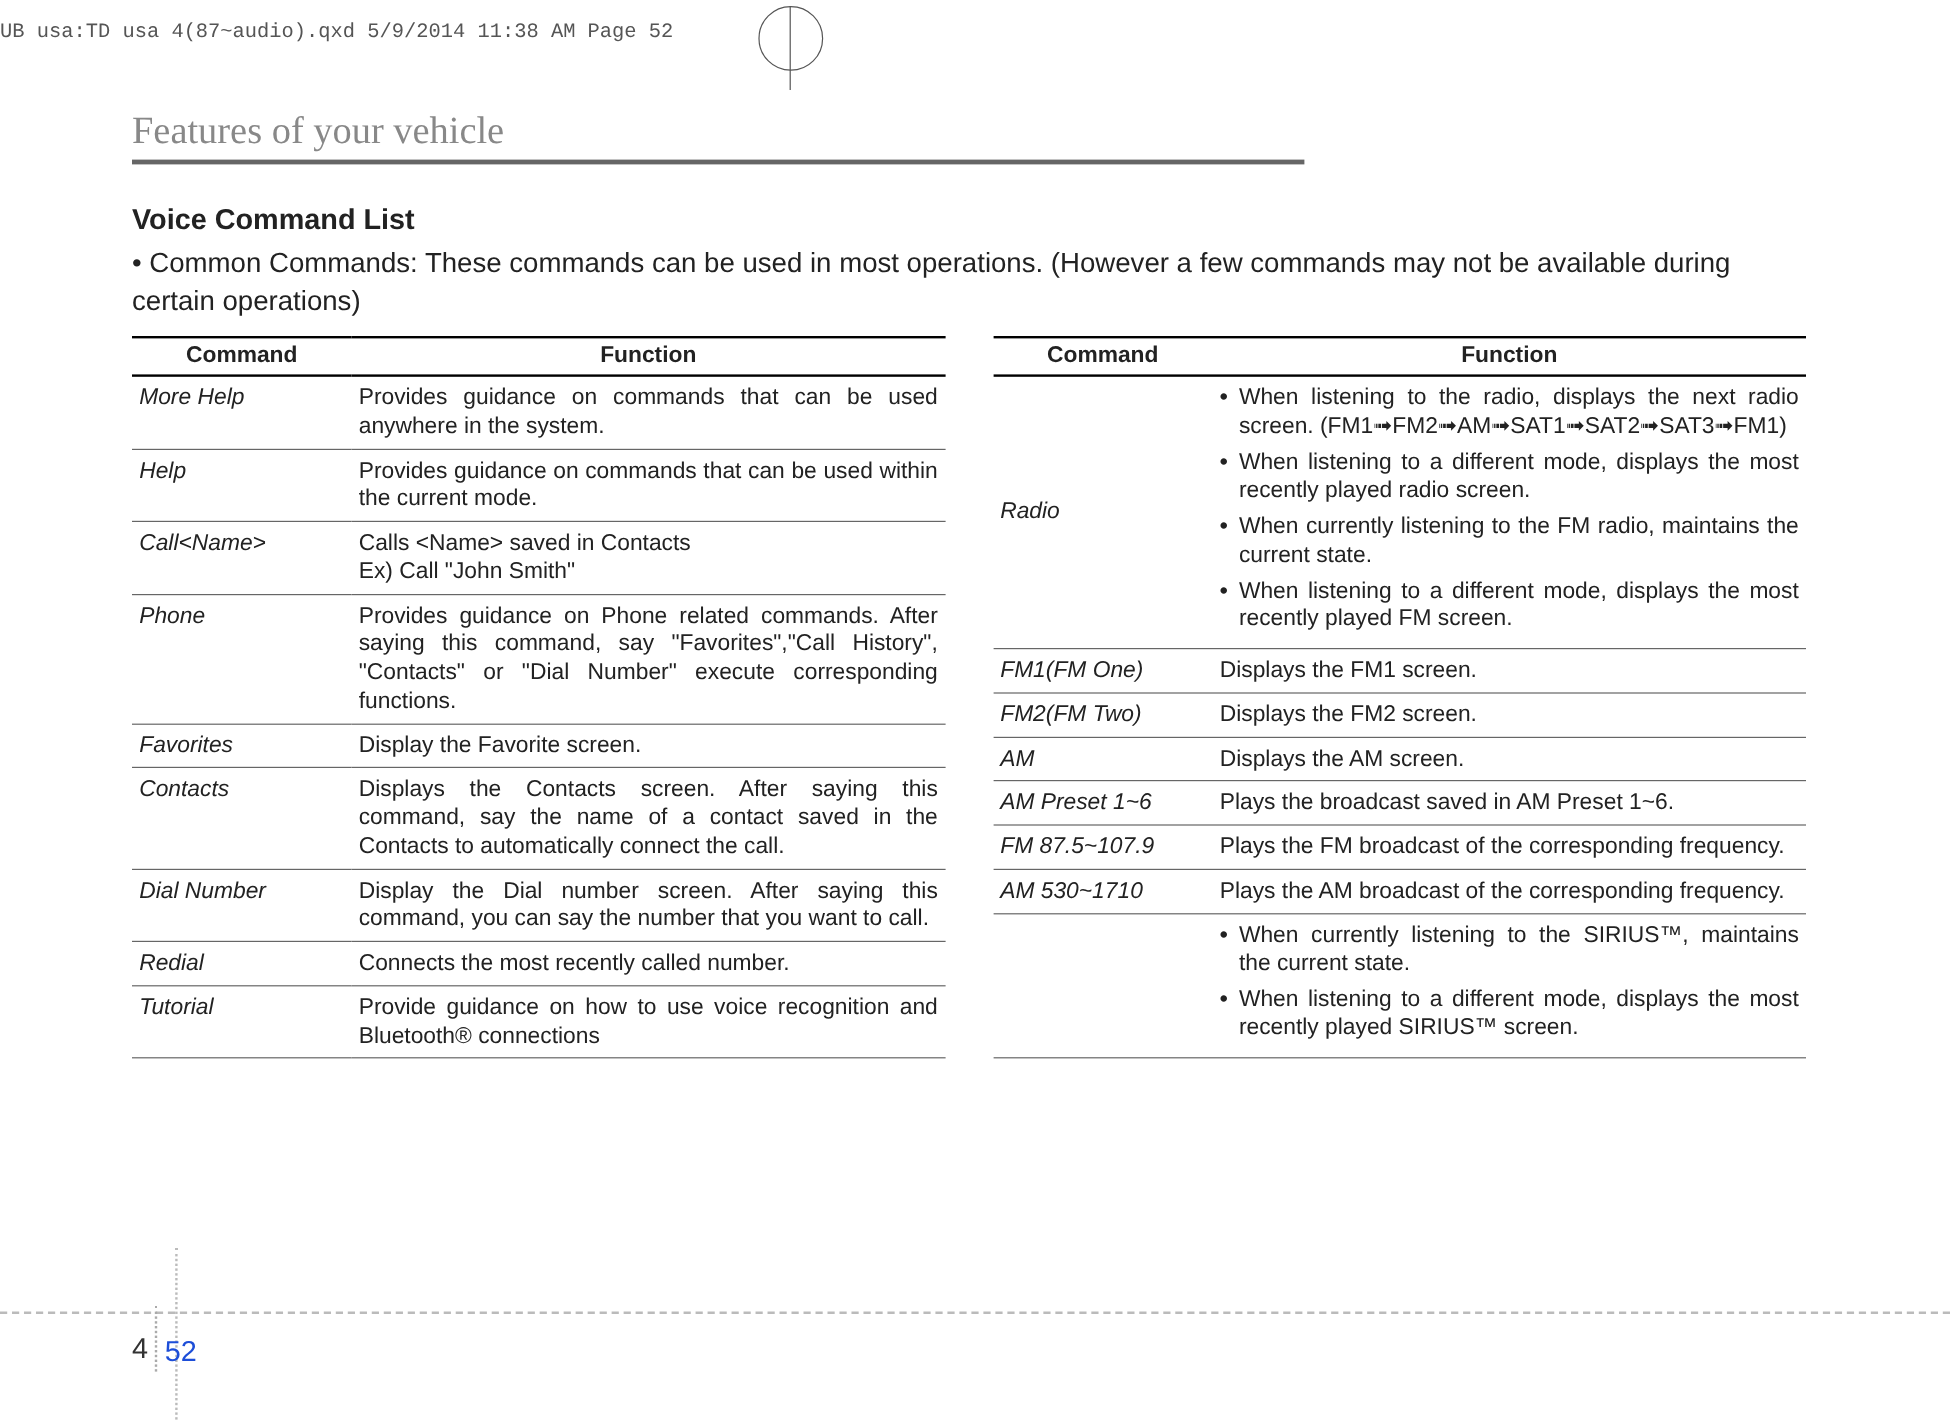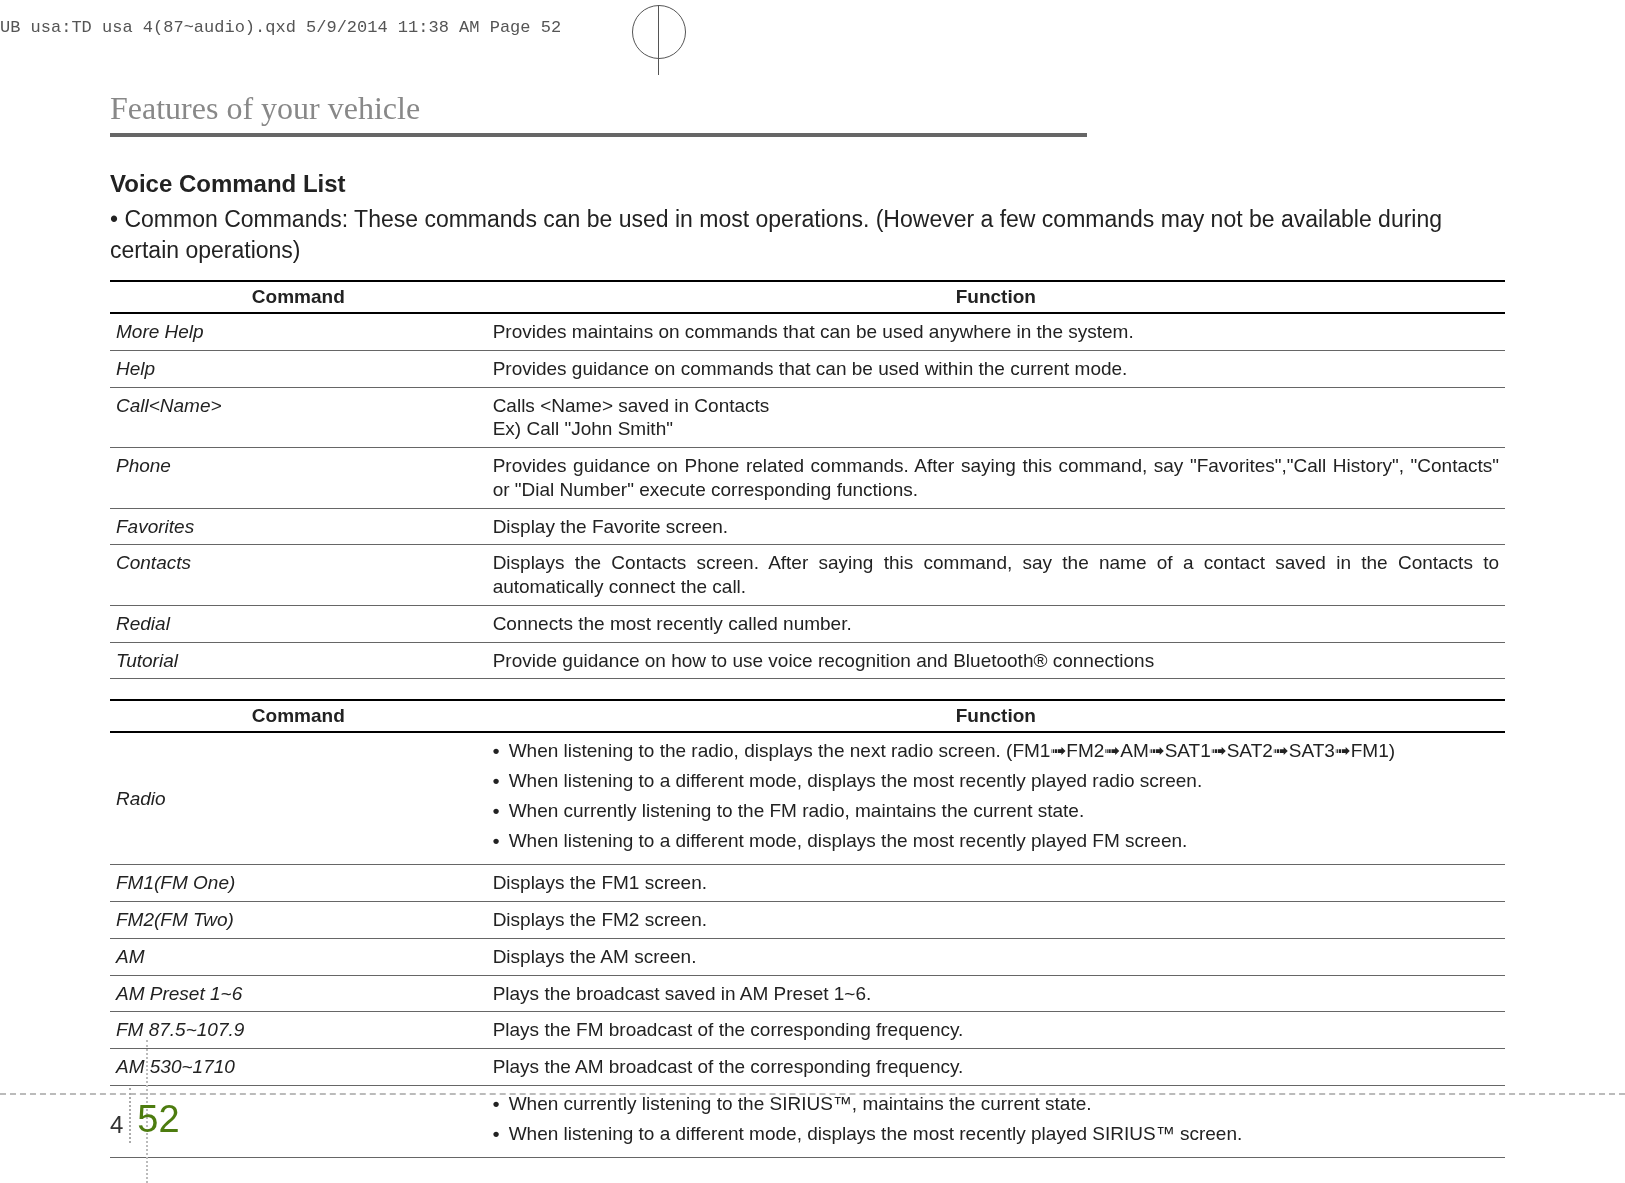--- a/index.html
+++ b/index.html
@@ -4,34 +4,34 @@
   <style>
     * { margin:0; padding:0; box-sizing:border-box; }
     body { width:1625px; height:1183px; background:#fff; font-family:Arial, Helvetica, sans-serif; color:#222; position:relative; }
     .top-meta { position:absolute; top:18px; left:0; font-size:17px; color:#555; font-family:"Courier New", monospace; display:flex; align-items:flex-start; }
     .top-meta::after { content:""; width:52px; height:52px; border:1px solid #555; border-radius:50%; position:absolute; left:632px; top:-13px; }
     .top-meta .splitline1 { width:1px; height:70px; background:#555; position:absolute; left:658px; top:-13px; }
     .page-wrap { position:absolute; top:90px; left:110px; right:120px; bottom:40px; }
     .chapter-title { font-family:"Palatino Linotype", Palatino, serif; font-size:32px; color:#888; padding-bottom:6px; border-bottom:4px solid #666; width:70%; margin-bottom:33px; }
     .section-title { font-size:24px; font-weight:bold; margin-bottom:6px; }
     .intro { font-size:23px; line-height:1.35; margin-bottom:14px; }
-    .two-col { display:flex; gap:20px;flex-direction:column; }
+    .two-col { display:flex; gap:40px; }
     .two-col table { width:100%; border-collapse:collapse; font-size:19px; }
     .two-col th { text-align:center; font-weight:bold; padding:4px 6px; border-top:2px solid #000; border-bottom:2px solid #000; }
     .two-col td { padding:6px 6px; vertical-align:top; border-bottom:1px solid #666; line-height:1.25; }
     .two-col tr:first-child th { border-top:2px solid #000; }
     .two-col td:first-child { width:27%;font-style:italic; }
     .bullet-list { list-style:none; }
     .bullet-list li { position:relative; padding-left:16px; margin-bottom:6px; text-align:justify; }
     .bullet-list li::before { content:"•"; position:absolute; left:0; font-weight:bold; }
     td.justify { text-align:justify; }
     .pgnum-wrap { position:absolute; left:110px; bottom:40px; display:flex; align-items:flex-end; }
     .pg-sep { width:1px; height:55px; border-left:2px dotted #aaa; margin:0 6px; }
     .pg-small { font-size:24px; color:#333; padding-bottom:4px; }
-    .pg-big { font-size:38px; color:#4d7c0f; padding-bottom:2px; }
+    .pg-big { font-size:24px; color:#1d4ed8; padding-bottom:2px; }
     .page-dashed-bottom { position:absolute; bottom:88px; left:0; right:0; height:1px; border-top:2px dashed #bbb; }
     .page-dashed-vert { position:absolute; bottom:0; top:1040px; left:146px; width:1px; border-left:2px dotted #bbb; }
   </style>
 </head>
 <body>
 
 <div class="top-meta">
   <span>UB usa:TD usa 4(87~audio).qxd  5/9/2014  11:38 AM  Page 52</span>
   <span class="splitline1"></span>
 </div>
@@ -46,41 +46,45 @@
       <table>
         <tbody>
             <tr>
           <th>Command</th>
           <th>Function</th>
         </tr>
         </tbody>
           <tbody id="left-body">
             <tr>
               <td>More Help</td>
-              <td class="justify">Provides maintains on commands that can be used anywhere in the system.</td>
+              <td class="justify">Provides guidance on commands that can be used anywhere in the system.</td>
             </tr>
             <tr>
               <td>Help</td>
               <td class="justify">Provides guidance on commands that can be used within the current mode.</td>
             </tr>
             <tr>
               <td>Call&lt;Name&gt;</td>
               <td class="justify">Calls &lt;Name&gt; saved in Contacts<br>Ex) Call "John Smith"</td>
             </tr>
             <tr>
               <td>Phone</td>
               <td class="justify">Provides guidance on Phone related commands. After saying this command, say "Favorites","Call History", "Contacts" or "Dial Number" execute corresponding functions.</td>
             </tr>
             <tr>
               <td>Favorites</td>
               <td class="justify">Display the Favorite screen.</td>
             </tr>
             <tr>
               <td>Contacts</td>
               <td class="justify">Displays the Contacts screen. After saying this command, say the name of a contact saved in the Contacts to automatically connect the call.</td>
+            </tr>
+            <tr>
+              <td>Dial Number</td>
+              <td class="justify">Display the Dial number screen. After saying this command, you can say the number  that you want to call.</td>
             </tr>
             <tr>
               <td>Redial</td>
               <td class="justify">Connects the most recently called number.</td>
             </tr>
             <tr>
               <td>Tutorial</td>
               <td class="justify">Provide guidance on how to use voice recognition and Bluetooth® connections</td>
             </tr>
           </tbody>

